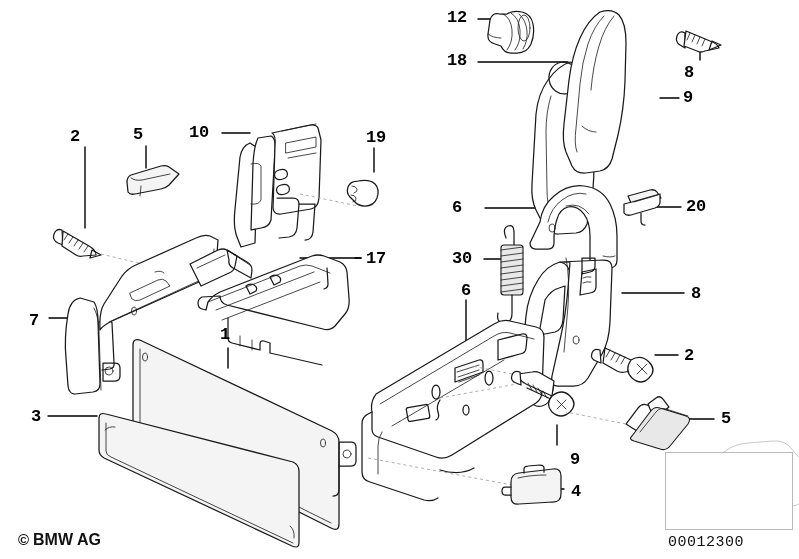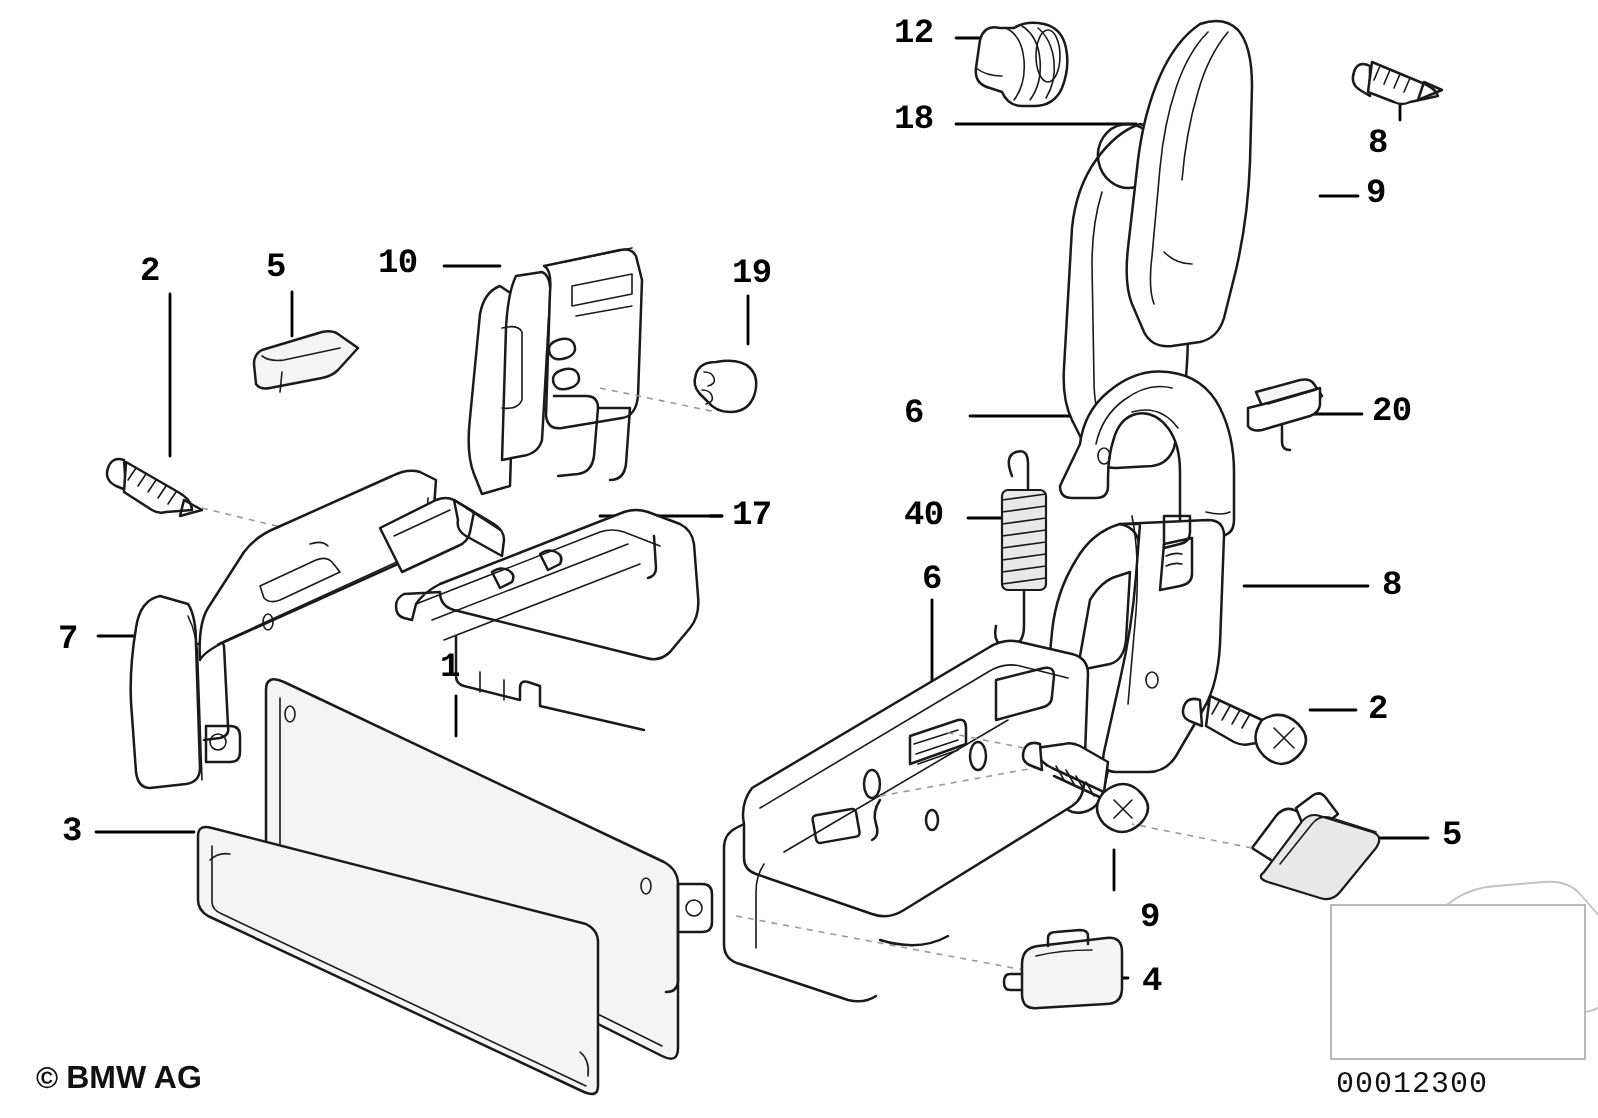--- a/index.html
+++ b/index.html
@@ -331,21 +331,21 @@
   <div class="callout" style="left:189px;top:124px">10</div>
   <div class="callout" style="left:133px;top:126px">5</div>
   <div class="callout" style="left:447px;top:9px">12</div>
   <div class="callout" style="left:447px;top:52px">18</div>
   <div class="callout" style="left:683px;top:89px">9</div>
   <div class="callout" style="left:684px;top:64px">8</div>
   <div class="callout" style="left:366px;top:250px">17</div>
   <div class="callout" style="left:452px;top:199px">6</div>
   <div class="callout" style="left:366px;top:129px">19</div>
   <div class="callout" style="left:686px;top:198px">20</div>
-  <div class="callout" style="left:452px;top:250px">40</div>
+  <div class="callout" style="left:452px;top:250px">30</div>
 
   <div class="inset-box"></div>
 
   <div class="copyright">
     <span class="c-mark">©</span><span style="margin-left: 4px; text-align: right;">BMW AG</span>
   </div>
 
   <div class="diagram-id">00012300</div>
 
 </div>

